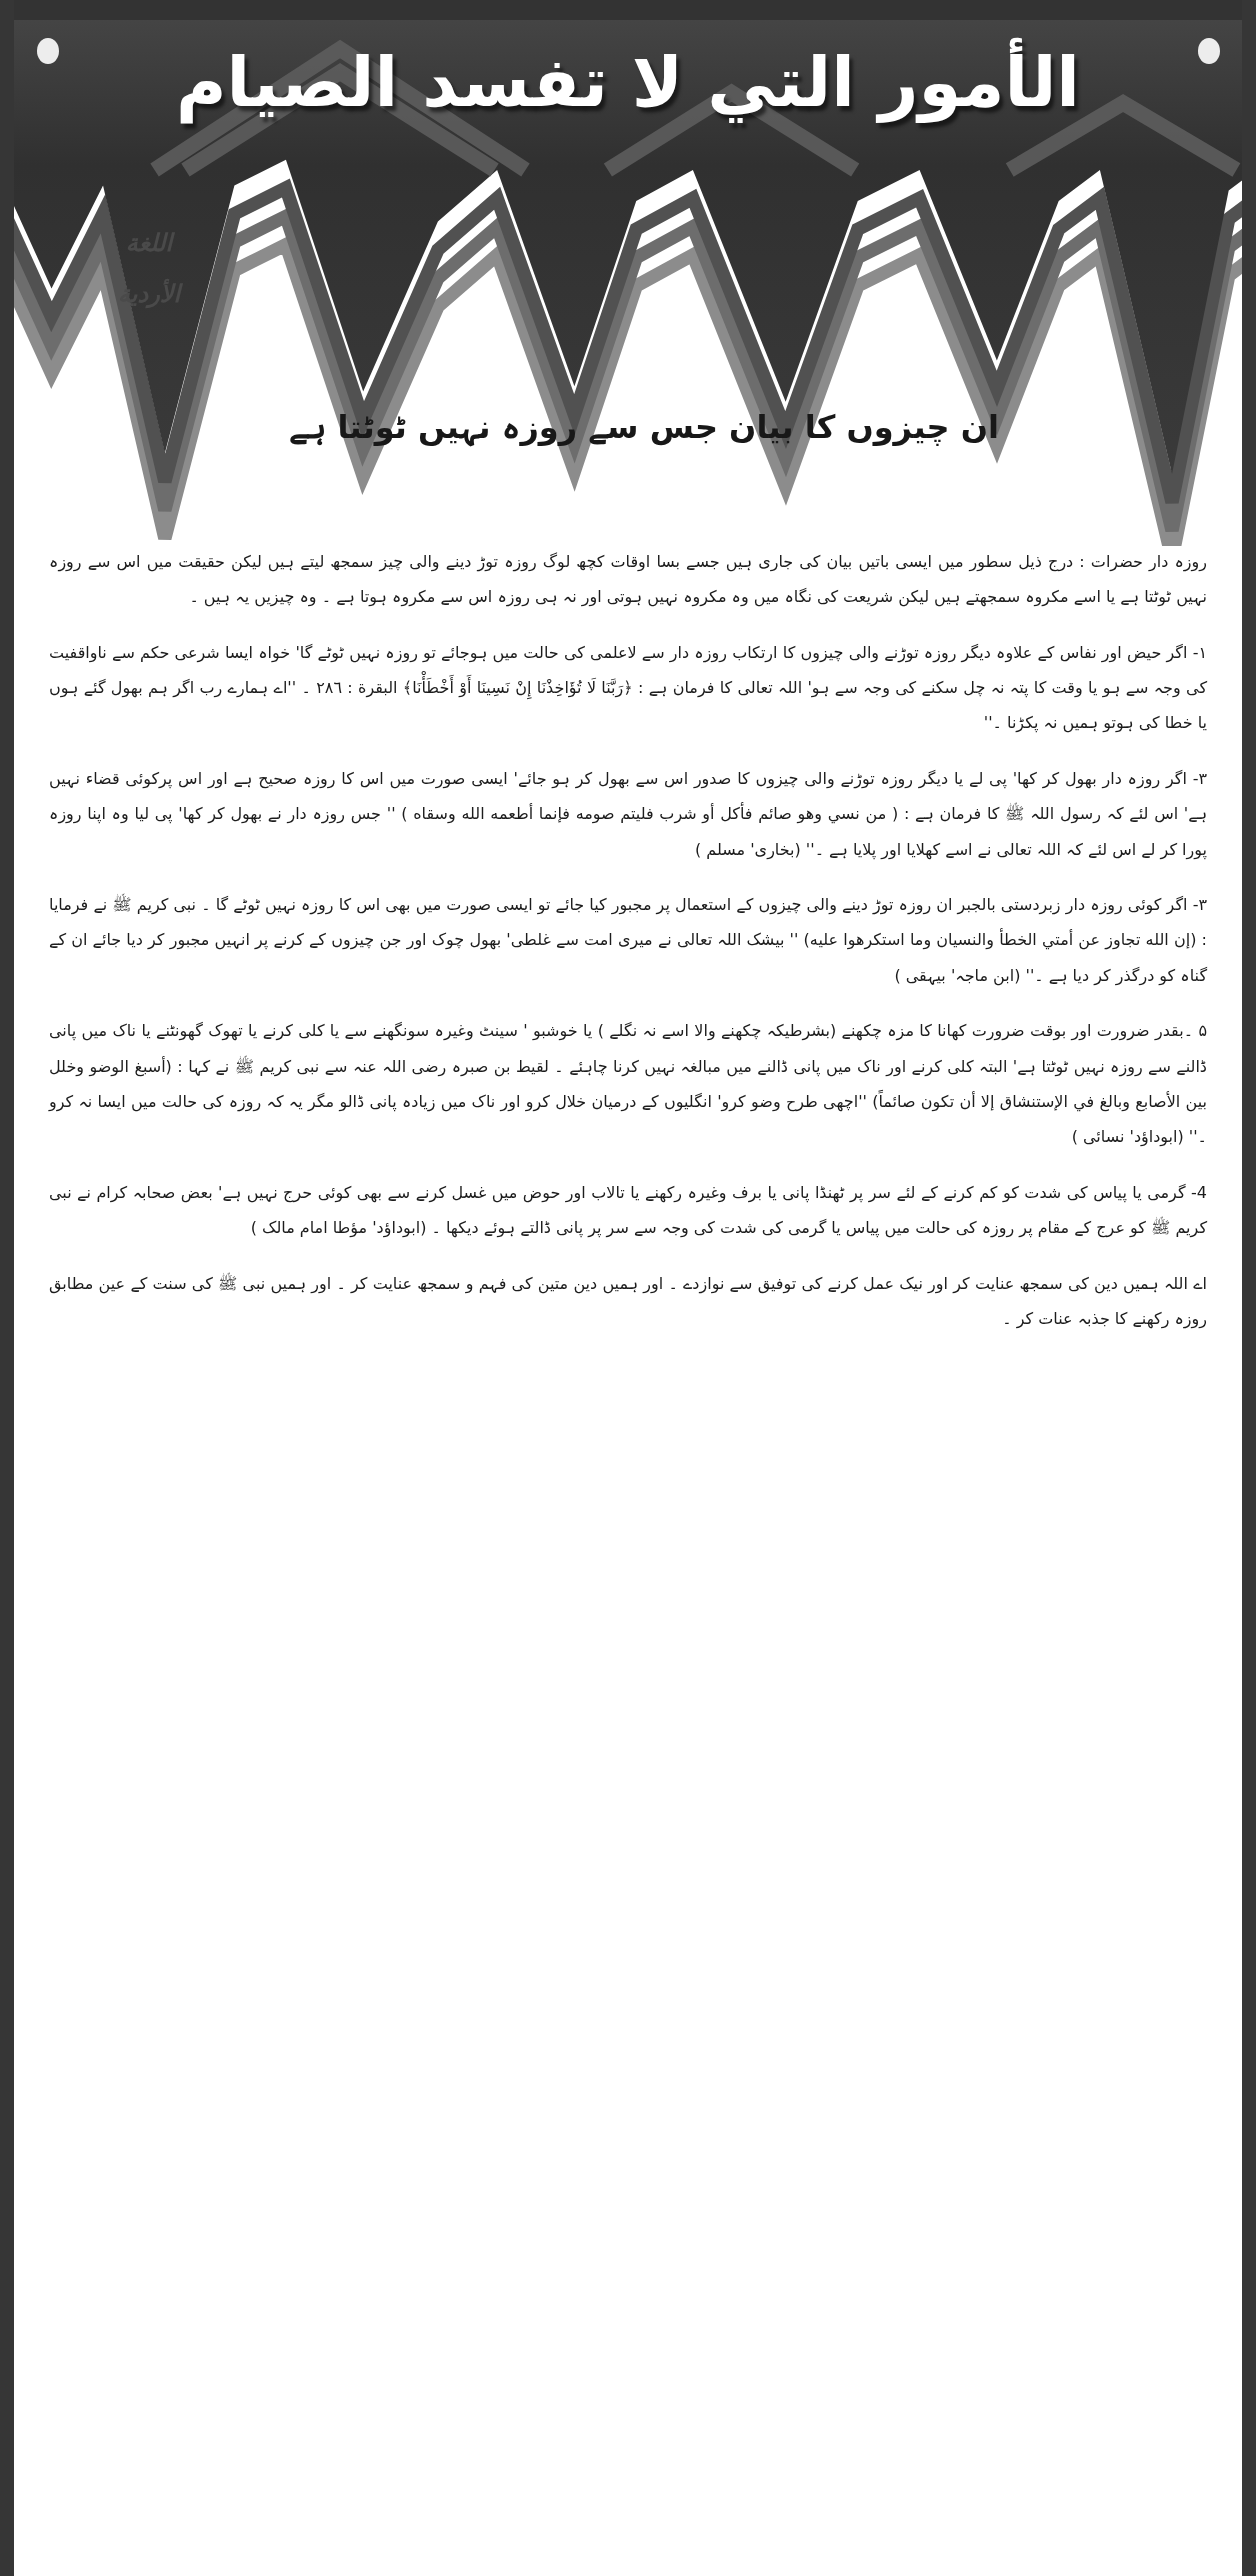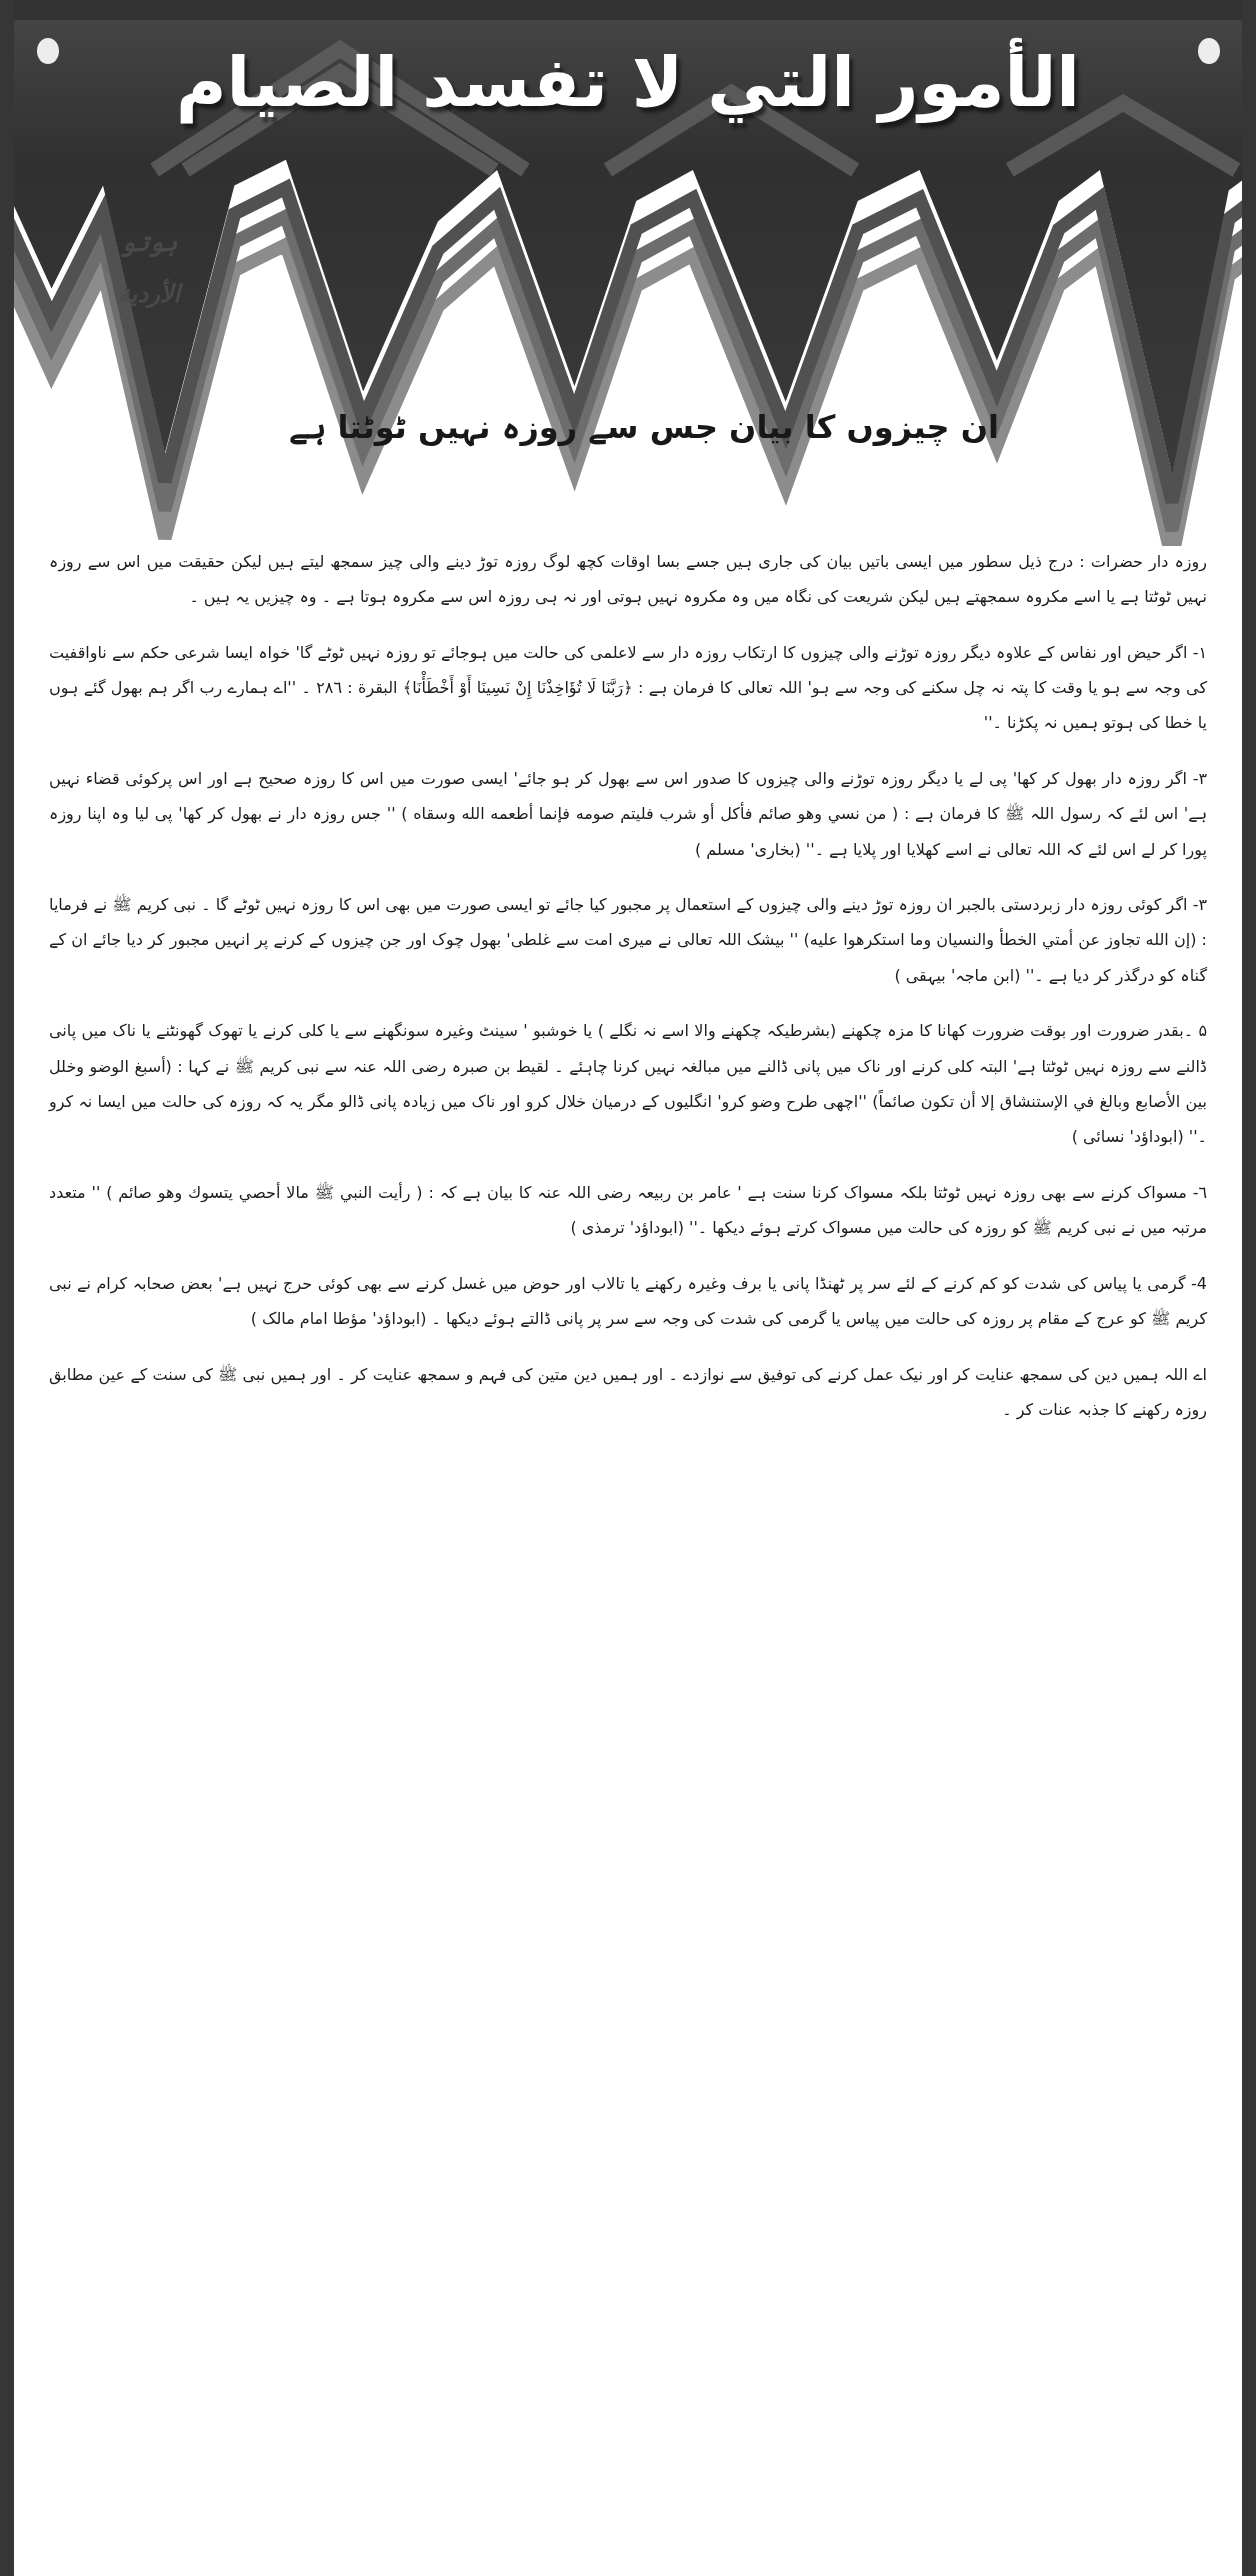--- a/index.html
+++ b/index.html
@@ -72,34 +72,33 @@
       <path d="M300,330 L660,95 L1020,330"></path>
       <path d="M360,330 L660,140 L960,330"></path>
       <path d="M1180,330 L1420,180 L1660,330"></path>
       <path d="M1960,330 L2180,200 L2400,330"></path>
     </g>
   </svg>
   <div class="banner-title">الأمور التي لا تفسد الصيام</div>
   <div class="hole hole-top left"></div>
   <div class="hole hole-top right"></div>
   <div class="lang-label">
-    <span>ہوتو</span>
+    <span>اللغة</span>
     <span>الأردية</span>
   </div>
 </div>
 
 <h1 class="page-heading">ان چیزوں کا بیان جس سے روزہ نہیں ٹوٹتا ہے</h1>
 
 <div class="body-text">
   <p>روزہ دار حضرات : درج ذیل سطور میں ایسی باتیں بیان کی جاری ہیں جسے بسا اوقات کچھ لوگ روزہ توڑ دینے والی چیز سمجھ لیتے ہیں لیکن حقیقت میں اس سے روزہ نہیں ٹوٹتا ہے یا اسے مکروہ سمجھتے ہیں لیکن شریعت کی نگاہ میں وہ مکروہ نہیں ہوتی اور نہ ہی روزہ اس سے مکروہ ہوتا ہے ۔ وہ چیزیں یہ ہیں ۔</p>
   <p>۱- اگر حیض اور نفاس کے علاوہ دیگر روزہ توڑنے والی چیزوں کا ارتکاب روزہ دار سے لاعلمی کی حالت میں ہوجائے تو روزہ نہیں ٹوٹے گا' خواہ ایسا شرعی حکم سے ناواقفیت کی وجہ سے ہو یا وقت کا پتہ نہ چل سکنے کی وجہ سے ہو' اللہ تعالی کا فرمان ہے : ﴿رَبَّنَا لَا تُؤَاخِذْنَا إِنْ نَسِينَا أَوْ أَخْطَأْنَا﴾ البقرة : ٢٨٦ ۔ ''اے ہمارے رب اگر ہم بھول گئے ہوں یا خطا کی ہوتو ہمیں نہ پکڑنا ۔''</p>
   <p>۳- اگر روزہ دار بھول کر کھا' پی لے یا دیگر روزہ توڑنے والی چیزوں کا صدور اس سے بھول کر ہو جائے' ایسی صورت میں اس کا روزہ صحیح ہے اور اس پرکوئی قضاء نہیں ہے' اس لئے کہ رسول اللہ ﷺ کا فرمان ہے : ( من نسي وهو صائم فأكل أو شرب فليتم صومه فإنما أطعمه الله وسقاه ) '' جس روزہ دار نے بھول کر کھا' پی لیا وہ اپنا روزہ پورا کر لے اس لئے کہ اللہ تعالی نے اسے کھلایا اور پلایا ہے ۔'' (بخاری' مسلم )</p>
   <p>۳- اگر کوئی روزہ دار زبردستی بالجبر ان روزہ توڑ دینے والی چیزوں کے استعمال پر مجبور کیا جائے تو ایسی صورت میں بھی اس کا روزہ نہیں ٹوٹے گا ۔ نبی کریم ﷺ نے فرمایا : (إن الله تجاوز عن أمتي الخطأ والنسيان وما استكرهوا عليه) '' بیشک اللہ تعالی نے میری امت سے غلطی' بھول چوک اور جن چیزوں کے کرنے پر انہیں مجبور کر دیا جائے ان کے گناہ کو درگذر کر دیا ہے ۔'' (ابن ماجہ' بیہقی )</p>
   <p>۵ ۔بقدر ضرورت اور بوقت ضرورت کھانا کا مزہ چکھنے (بشرطیکہ چکھنے والا اسے نہ نگلے ) یا خوشبو ' سینٹ وغیرہ سونگھنے سے یا کلی کرنے یا تھوک گھونٹنے یا ناک میں پانی ڈالنے سے روزہ نہیں ٹوٹتا ہے' البتہ کلی کرنے اور ناک میں پانی ڈالنے میں مبالغہ نہیں کرنا چاہئے ۔ لقیط بن صبرہ رضی اللہ عنہ سے نبی کریم ﷺ نے کہا : (أسبغ الوضو وخلل بين الأصابع وبالغ في الإستنشاق إلا أن تكون صائماً) ''اچھی طرح وضو کرو' انگلیوں کے درمیان خلال کرو اور ناک میں زیادہ پانی ڈالو مگر یہ کہ روزہ کی حالت میں ایسا نہ کرو ۔'' (ابوداؤد' نسائی )</p>
-  <p>٦- مسواک کرنے سے بھی روزہ نہیں ٹوٹتا بلکہ مسواک کرنا سنت ہے ' عامر بن ربیعہ رضی اللہ عنہ کا بیان ہے کہ : ( رأيت النبي ﷺ مالا أحصي يتسوك وهو صائم ) '' متعدد مرتبہ میں نے نبی کریم ﷺ کو روزہ کی حالت میں مسواک کرتے ہوئے دیکھا ۔'' (ابوداؤد' ترمذی )</p>
   <p>4- گرمی یا پیاس کی شدت کو کم کرنے کے لئے سر پر ٹھنڈا پانی یا برف وغیرہ رکھنے یا تالاب اور حوض میں غسل کرنے سے بھی کوئی حرج نہیں ہے' بعض صحابہ کرام نے نبی کریم ﷺ کو عرج کے مقام پر روزہ کی حالت میں پیاس یا گرمی کی شدت کی وجہ سے سر پر پانی ڈالتے ہوئے دیکھا ۔ (ابوداؤد' مؤطا امام مالک )</p>
   <p>اے اللہ ہمیں دین کی سمجھ عنایت کر اور نیک عمل کرنے کی توفیق سے نوازدے ۔ اور ہمیں دین متین کی فہم و سمجھ عنایت کر ۔ اور ہمیں نبی ﷺ کی سنت کے عین مطابق روزہ رکھنے کا جذبہ عنات کر ۔</p>
 </div>
 
 <div class="frame-strip frame-top"></div>
 <div class="frame-strip frame-left"></div>
 <div class="frame-strip frame-right"></div>
 
 
 </body></html>

